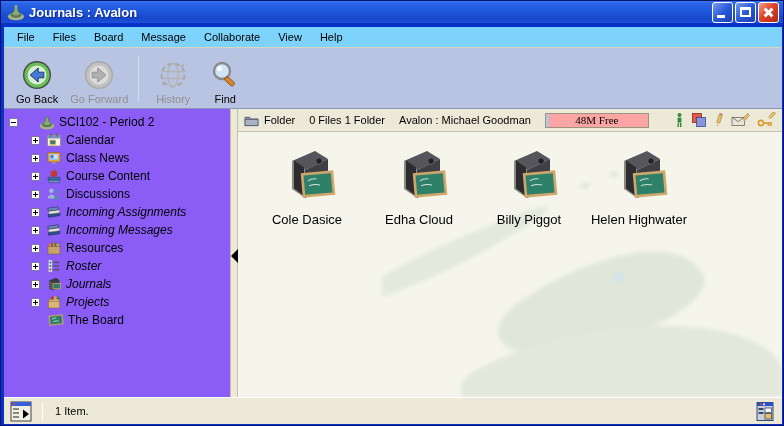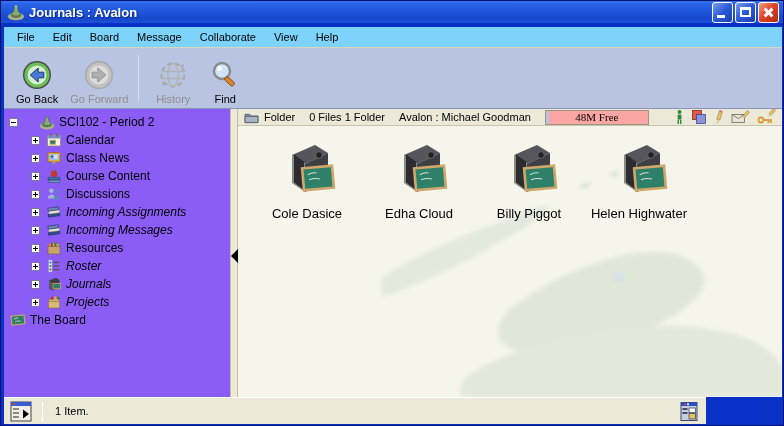--- a/index.html
+++ b/index.html
@@ -46,29 +46,29 @@
     border-top:7px solid transparent; border-bottom:7px solid transparent; border-right:7px solid #000; }
   .right-panel { flex:1; height:100%; display:flex; flex-direction:column; }
 
   
   .tree-row { position:relative; height:18px; display:flex; align-items:center; white-space:nowrap; }
   .expand-box { width:9px; height:9px; background:#fff; border:1px solid #7a7a9a; position:relative; flex:0 0 auto; }
   .expand-box .h { position:absolute; left:1px; top:3px; width:5px; height:1px; background:#000; }
   .expand-box .v { position:absolute; left:3px; top:1px; width:1px; height:5px; background:#000; }
   .lvl0 .expand-box { margin-left:5px; }
   .lvl1 .expand-box { margin-left:27px; }
-  .lvl1.noexp { }
+  .lvl1.noexp { padding-left:38px; }
   .tree-icon { width:16px; height:16px; margin-left:21px; flex:0 0 auto; }
   .lvl1 .tree-icon { margin-left:6px; }
   .lvl1.noexp .tree-icon { margin-left:6px; }
   .tree-label { margin-left:4px; font-size:12px; }
   .tree-label.it { font-style:italic; }
 
   
-  .folderbar { height:17px; background:#ece9d8; border-bottom:1px solid #c8c4ac;
+  .folderbar { height:23px; background:#ece9d8; border-bottom:1px solid #c8c4ac;
     display:flex; align-items:center; padding:0 6px; font-size:11px;justify-content:flex-end; }
   .fb-folder-icon { width:15px; height:13px; margin-right:5px; }
   .fb-text { margin-right:14px; white-space:nowrap; }
   .fb-meter { width:104px; height:15px; background:#fca5a5; border:1px solid #9a9680; position:relative;
     display:flex; align-items:center; justify-content:center; margin-right:12px;font-family:Liberation Serif, serif; }
   .fb-meter .fill { position:absolute; left:0; top:0; bottom:0; width:3px; background:#b8c4e0; }
   .fb-meter .mtext { position:relative; font-size:11px; }
   .fb-spacer { flex:1; }
   .fb-icons { display:flex; align-items:center; gap:7px; }
   .fb-icons svg { display:block; }
@@ -78,21 +78,21 @@
   .watermark { position:absolute; right:0; bottom:0; width:420px; height:240px; filter:blur(2px); opacity:.85; }
   .jitem { position:absolute; width:110px; text-align:center; }
   .jicon { width:58px; height:62px; margin:0 auto; }
   .jlabel { font-size:13px; margin-top:2px; white-space:nowrap; }
   .jitem.i0 { left:14px;  top:14px; }
   .jitem.i1 { left:126px; top:14px; }
   .jitem.i2 { left:236px; top:14px; }
   .jitem.i3 { left:336px; top:14px; width:130px; }
 
   
-  .statusbar { position:absolute; left:3px; top:396px; width:702px; height:27px; background:#ece9d8;
+  .statusbar { position:absolute; left:3px; top:396px; width:778px; height:27px; background:#ece9d8;
     border-top:1px solid #fff; display:flex; align-items:center; padding:0 6px; }
   .sb-icon { width:22px; height:21px; }
   .sb-sep { width:1px; height:19px; background:#c0bdaa; border-right:1px solid #fff; margin:0 12px 0 10px; }
   .sb-text { font-size:11px; }
   .sb-spacer { flex:1; }
 </style>
 </head>
 <body>
 
 <div class="window">
@@ -114,21 +114,21 @@
         </span>
       <span class="wb close">
           <i class="x1"></i>
           <i class="x2"></i>
         </span>
     </span>
   </div>
 
   <div class="menubar">
     <span class="menu-item">File</span>
-    <span class="menu-item">Edit</span>
+    <span class="menu-item">Files</span>
     <span class="menu-item">Board</span>
     <span class="menu-item">Message</span>
     <span class="menu-item">Collaborate</span>
     <span class="menu-item">View</span>
     <span class="menu-item">Help</span>
   </div>
 
   <div class="toolbar">
     <div class="tbtn">
       <svg class="ticon" viewBox="0 0 32 32">

